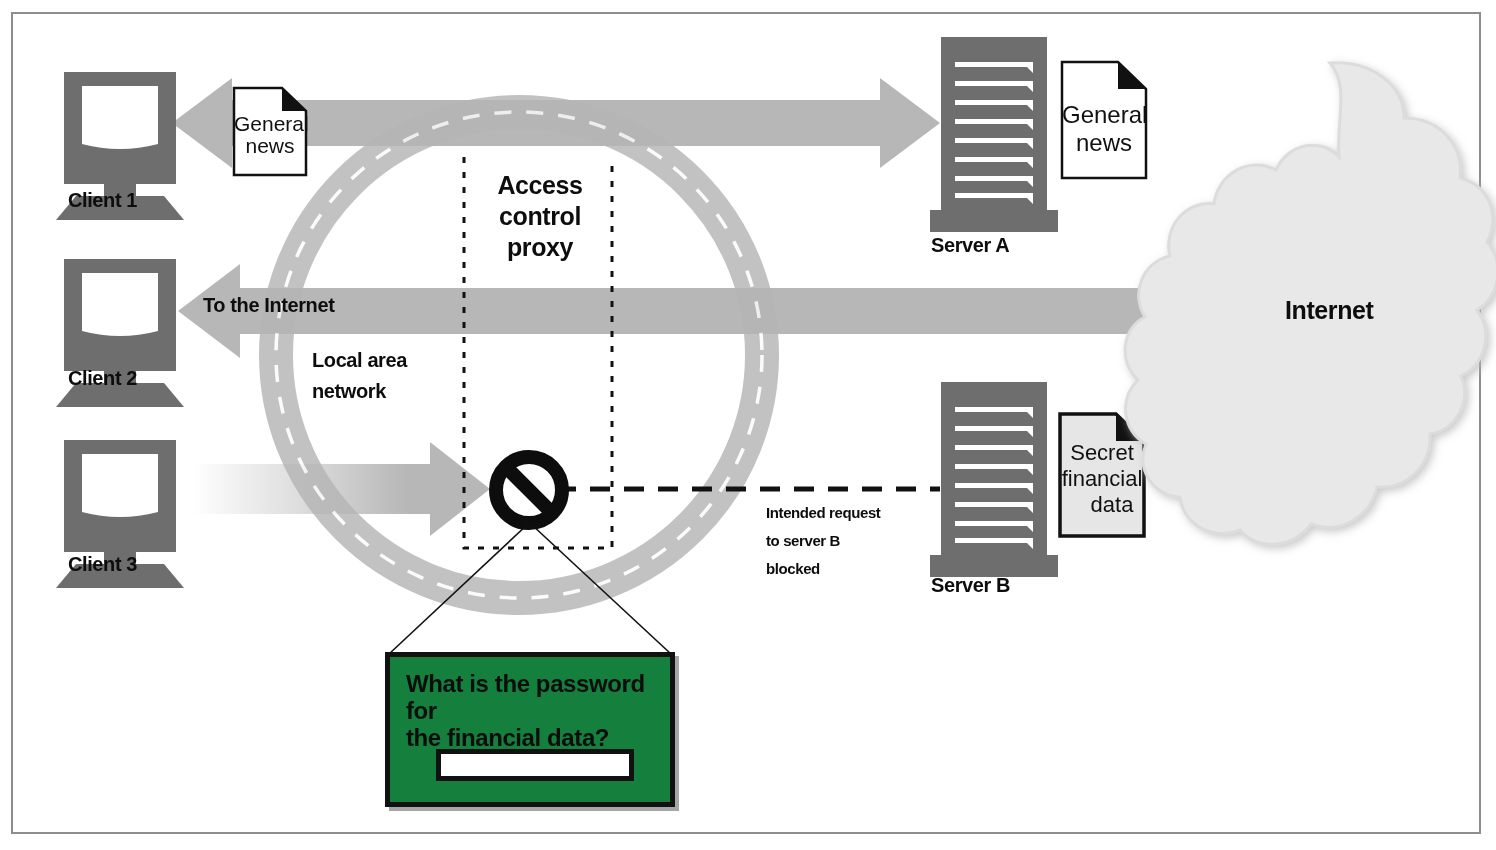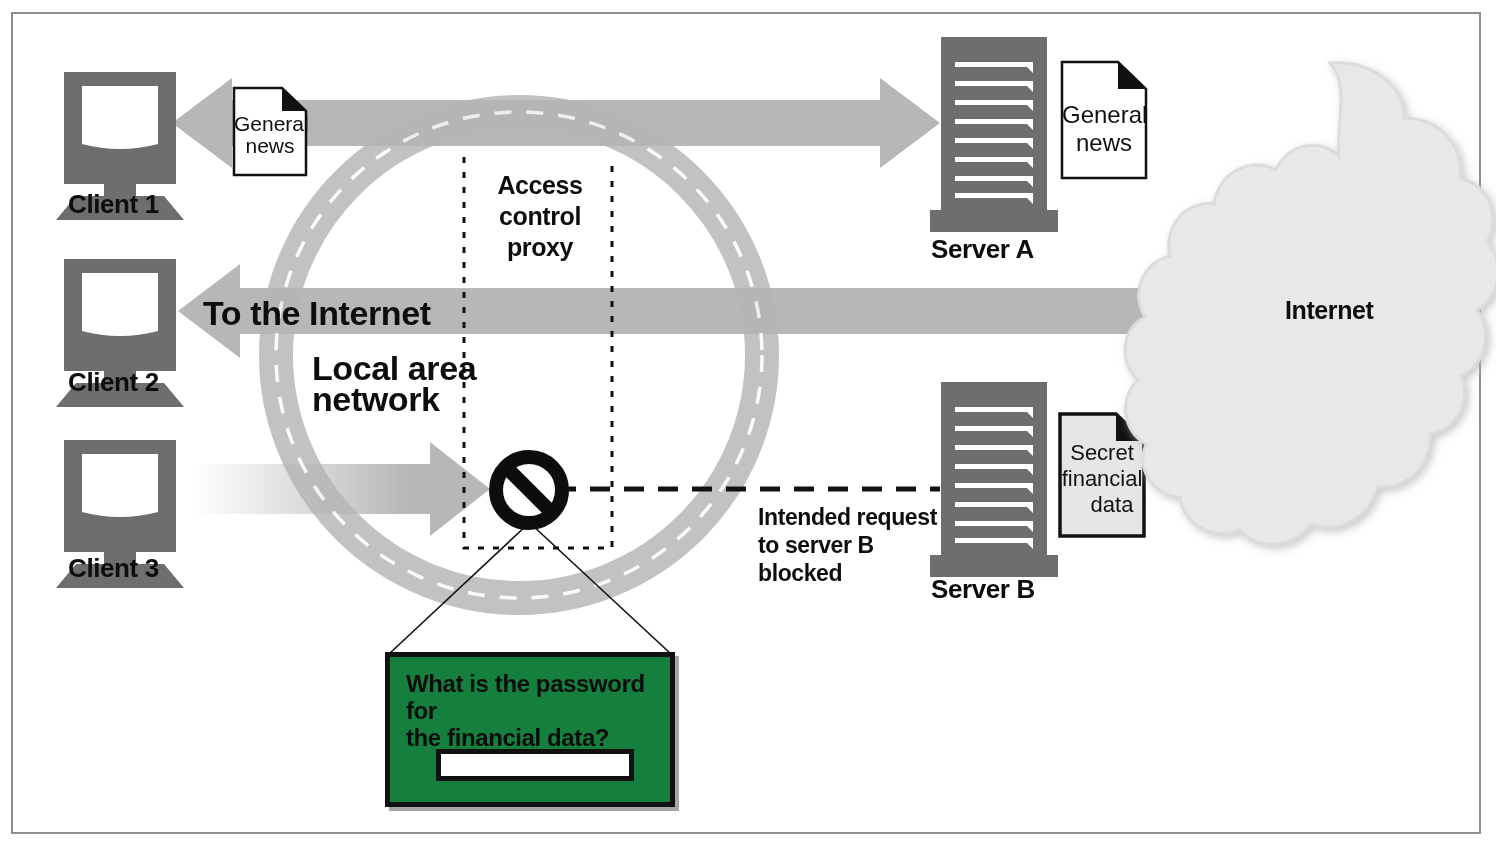--- a/index.html
+++ b/index.html
@@ -37,24 +37,24 @@
   }
   .lbl {
     position: absolute;
     font-family: "Liberation Sans", sans-serif;
     font-weight: bold;
     color: #0d0d0d;
     white-space: pre;
     line-height: 1.08;
     letter-spacing: -0.4px;
   }
-  .dev-label { font-size: 26px; }
-  .ring-label { font-size: 34px; }
+  .dev-label { font-size: 20px; }
+  .ring-label { font-size: 20px; }
   .proxy-label { font-size: 25px; text-align: center; }
-  .blocked-label { font-size: 23px; line-height: 1.18; }
+  .blocked-label { font-size: 15px; line-height: 1.18; margin-left: 8px; }
   .internet-label { font-size: 25px; }
   .doc-text {
     position: absolute;
     font-family: "Liberation Sans", sans-serif;
     font-weight: normal;
     font-size: 21px;
     color: #111;
     text-align: center;
     line-height: 1.12;
     white-space: pre;

